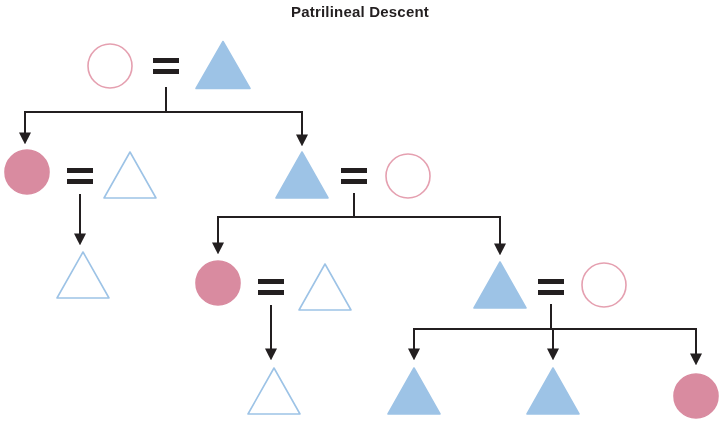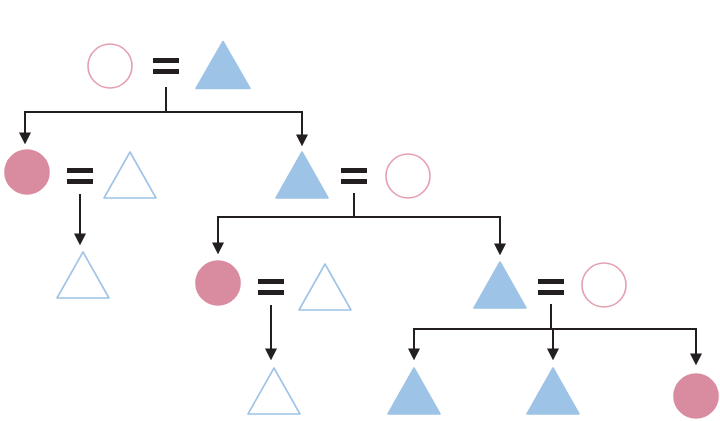--- a/index.html
+++ b/index.html
@@ -35,20 +35,21 @@
     left: 0;
     width: 720px;
     height: 421px;
     display: block;
   }
 </style>
 </head>
 <body>
 
 <div class="stage">
+  <div class="chart-title">Patrilineal Descent</div>
   <svg id="diagram" class="diagram" xmlns="http://www.w3.org/2000/svg" preserveAspectRatio="xMidYMid meet" viewBox="0 0 720 421">
     <defs>
       <marker id="arrowhead" viewBox="0 0 10 10" refX="8" refY="5" markerWidth="6" markerHeight="6" orient="auto">
         <path id="arrowhead-path" d="M0,0 L10,5 L0,10 Z" fill="#231F20"></path>
       </marker>
     </defs>
     <g id="g-segments">
         <polyline points="166,88 166,112" fill="none" stroke="#231F20" stroke-width="2" stroke-linecap="square"></polyline>
         <polyline points="25,112 302,112" fill="none" stroke="#231F20" stroke-width="2" stroke-linecap="square"></polyline>
         <polyline points="354,194 354,217" fill="none" stroke="#231F20" stroke-width="2" stroke-linecap="square"></polyline>

